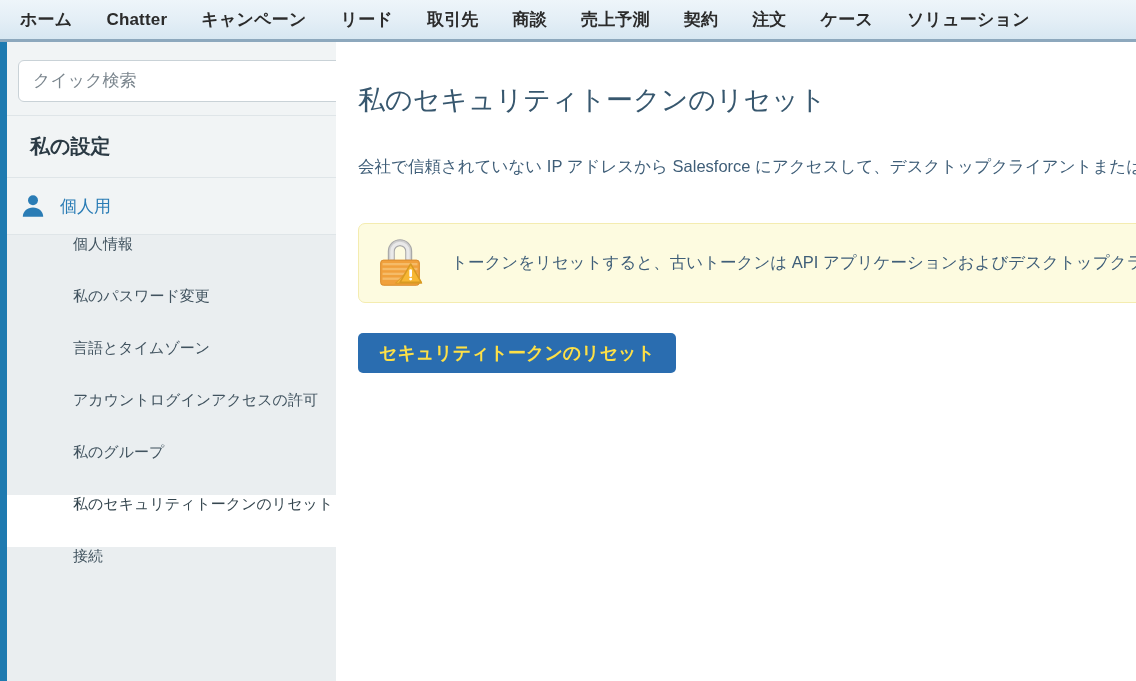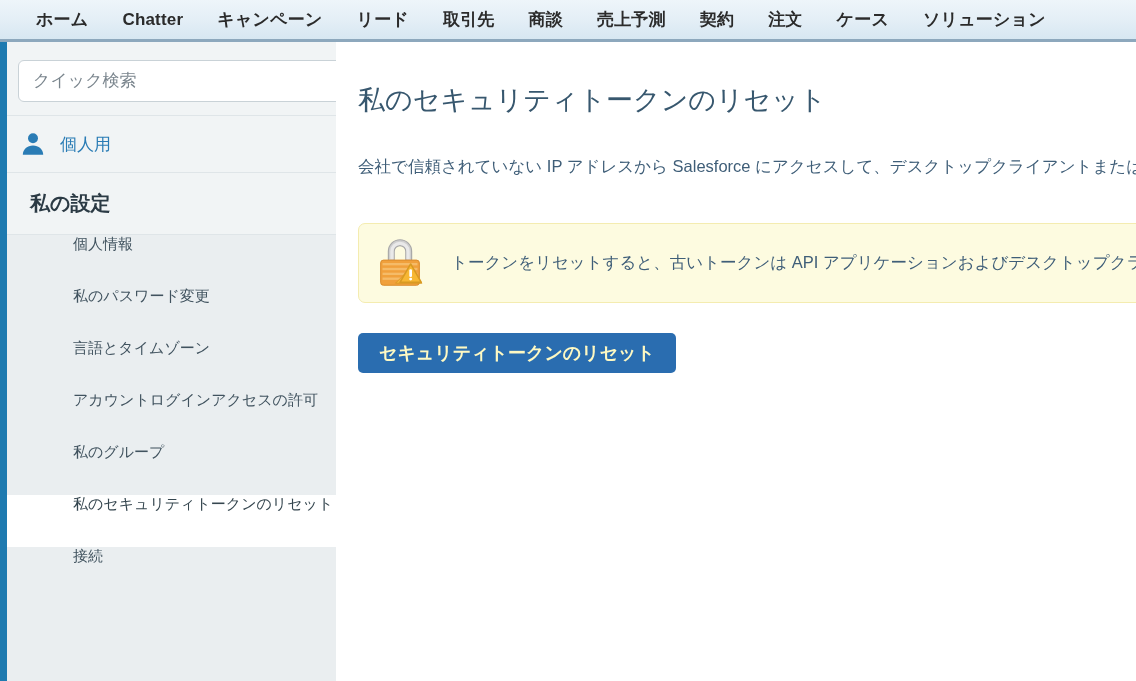--- a/index.html
+++ b/index.html
@@ -28,21 +28,21 @@
   .nav-tab {
     display: inline-block;
     padding: 0 17px;
     font-size: 17px;
     font-weight: bold;
     color: #2b2b2b;
     line-height: 39px;
     cursor: pointer;
     letter-spacing: .2px;
   }
-  .nav-tab:first-child { padding-left: 36px; }
+  .nav-tab:first-child { padding-left: 20px; }
 
   
   #sidebar {
     position: absolute;
     top: 42px; left: 0;
     width: 395px;
     height: 639px;
     background: #eaeef0;
     border-left: 7px solid #1e7ab0;
     border-right: 1px solid #d4dde1;
@@ -165,21 +165,21 @@
   }
 
   #reset-button {
     position: absolute;
     top: 291px; left: 22px;
     height: 40px;
     padding: 0 21px;
     background: #2a6db0;
     border: none;
     border-radius: 5px;
-    color: #fef9c3;
+    color: #fde047;
     font-size: 18px;
     font-weight: bold;
     font-family: "Liberation Sans", "DejaVu Sans", sans-serif;
     cursor: pointer;
     white-space: nowrap;
   }
 </style>
 </head>
 <body>
 
@@ -202,29 +202,29 @@
   <div id="search-row">
     <div id="search-box">
       <input id="search-input" type="text" placeholder="クイック検索" style="">
       <svg id="search-icon" viewBox="0 0 24 24">
         <circle cx="10" cy="10" r="6.4" fill="none" stroke="#b9c1c6" stroke-width="2.4"></circle>
         <line x1="14.8" y1="14.8" x2="21" y2="21" stroke="#b9c1c6" stroke-width="2.6" stroke-linecap="round"></line>
       </svg>
     </div>
   </div>
 
+  <div id="settings-header">私の設定</div>
+
   <div id="personal-section">
     <svg id="person-icon" viewBox="0 0 24 24">
       <circle cx="12" cy="6.6" r="4.6" fill="#2a7cb5"></circle>
       <path d="M2.6 22c0-5.2 4.2-8.6 9.4-8.6s9.4 3.4 9.4 8.6z" fill="#2a7cb5"></path>
     </svg>
     <span id="personal-label">個人用</span>
   </div>
-
-  <div id="settings-header">私の設定</div>
 
   <div id="sidebar-items">
       <div class="side-item">
         <span>個人情報</span>
       </div>
       <div class="side-item">
         <span>私のパスワード変更</span>
       </div>
       <div class="side-item">
         <span>言語とタイムゾーン</span>

